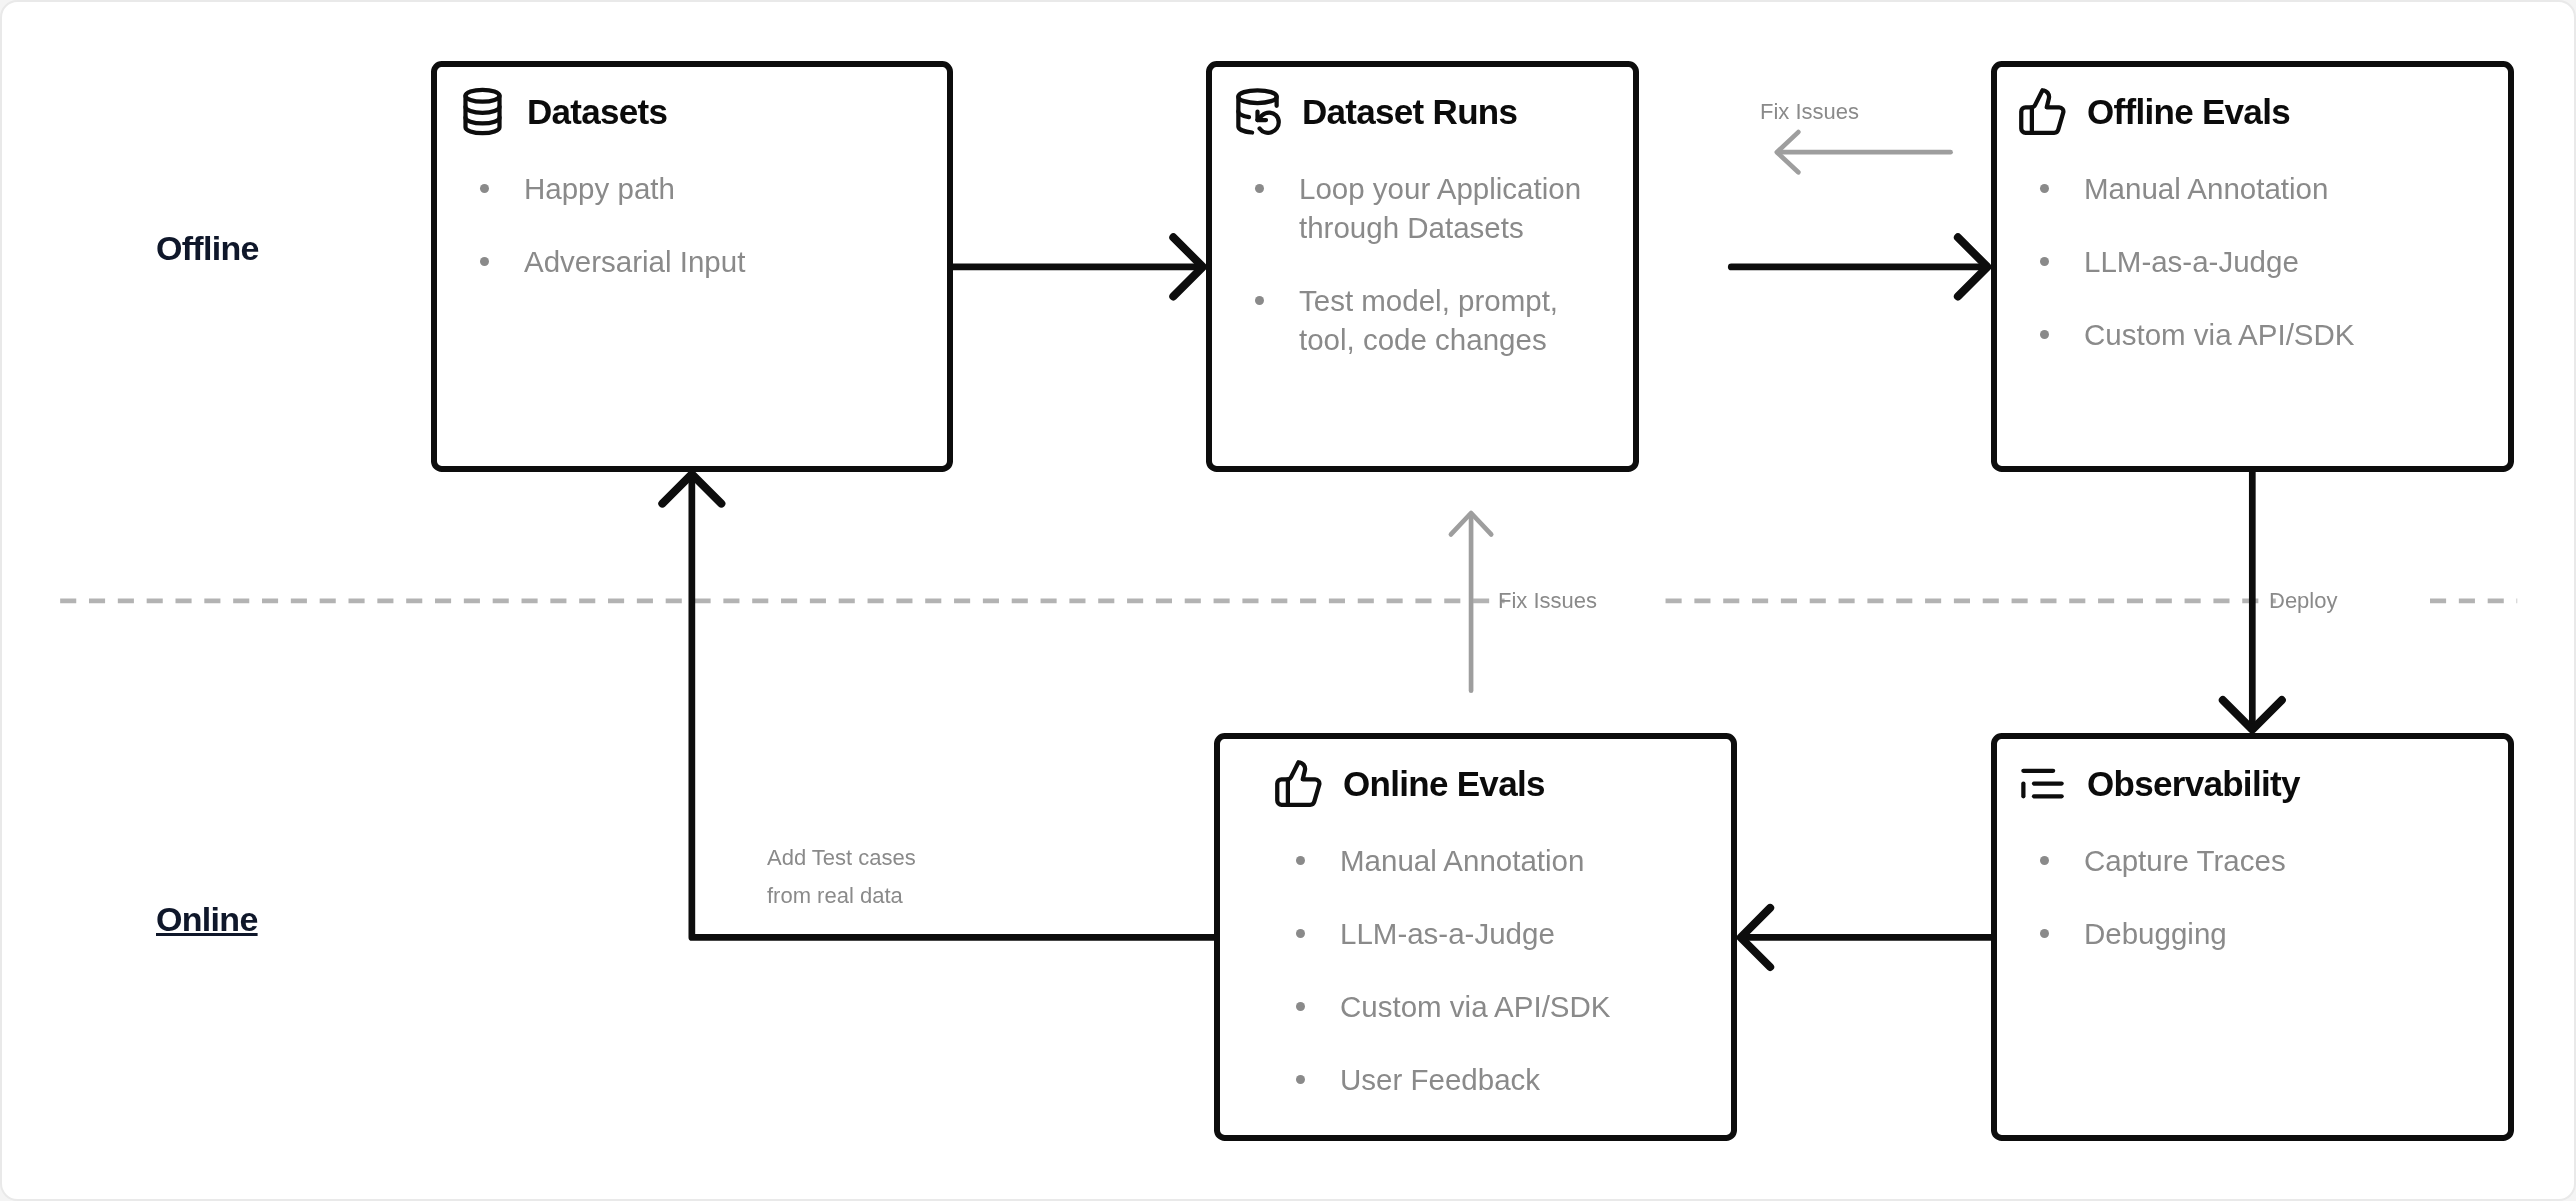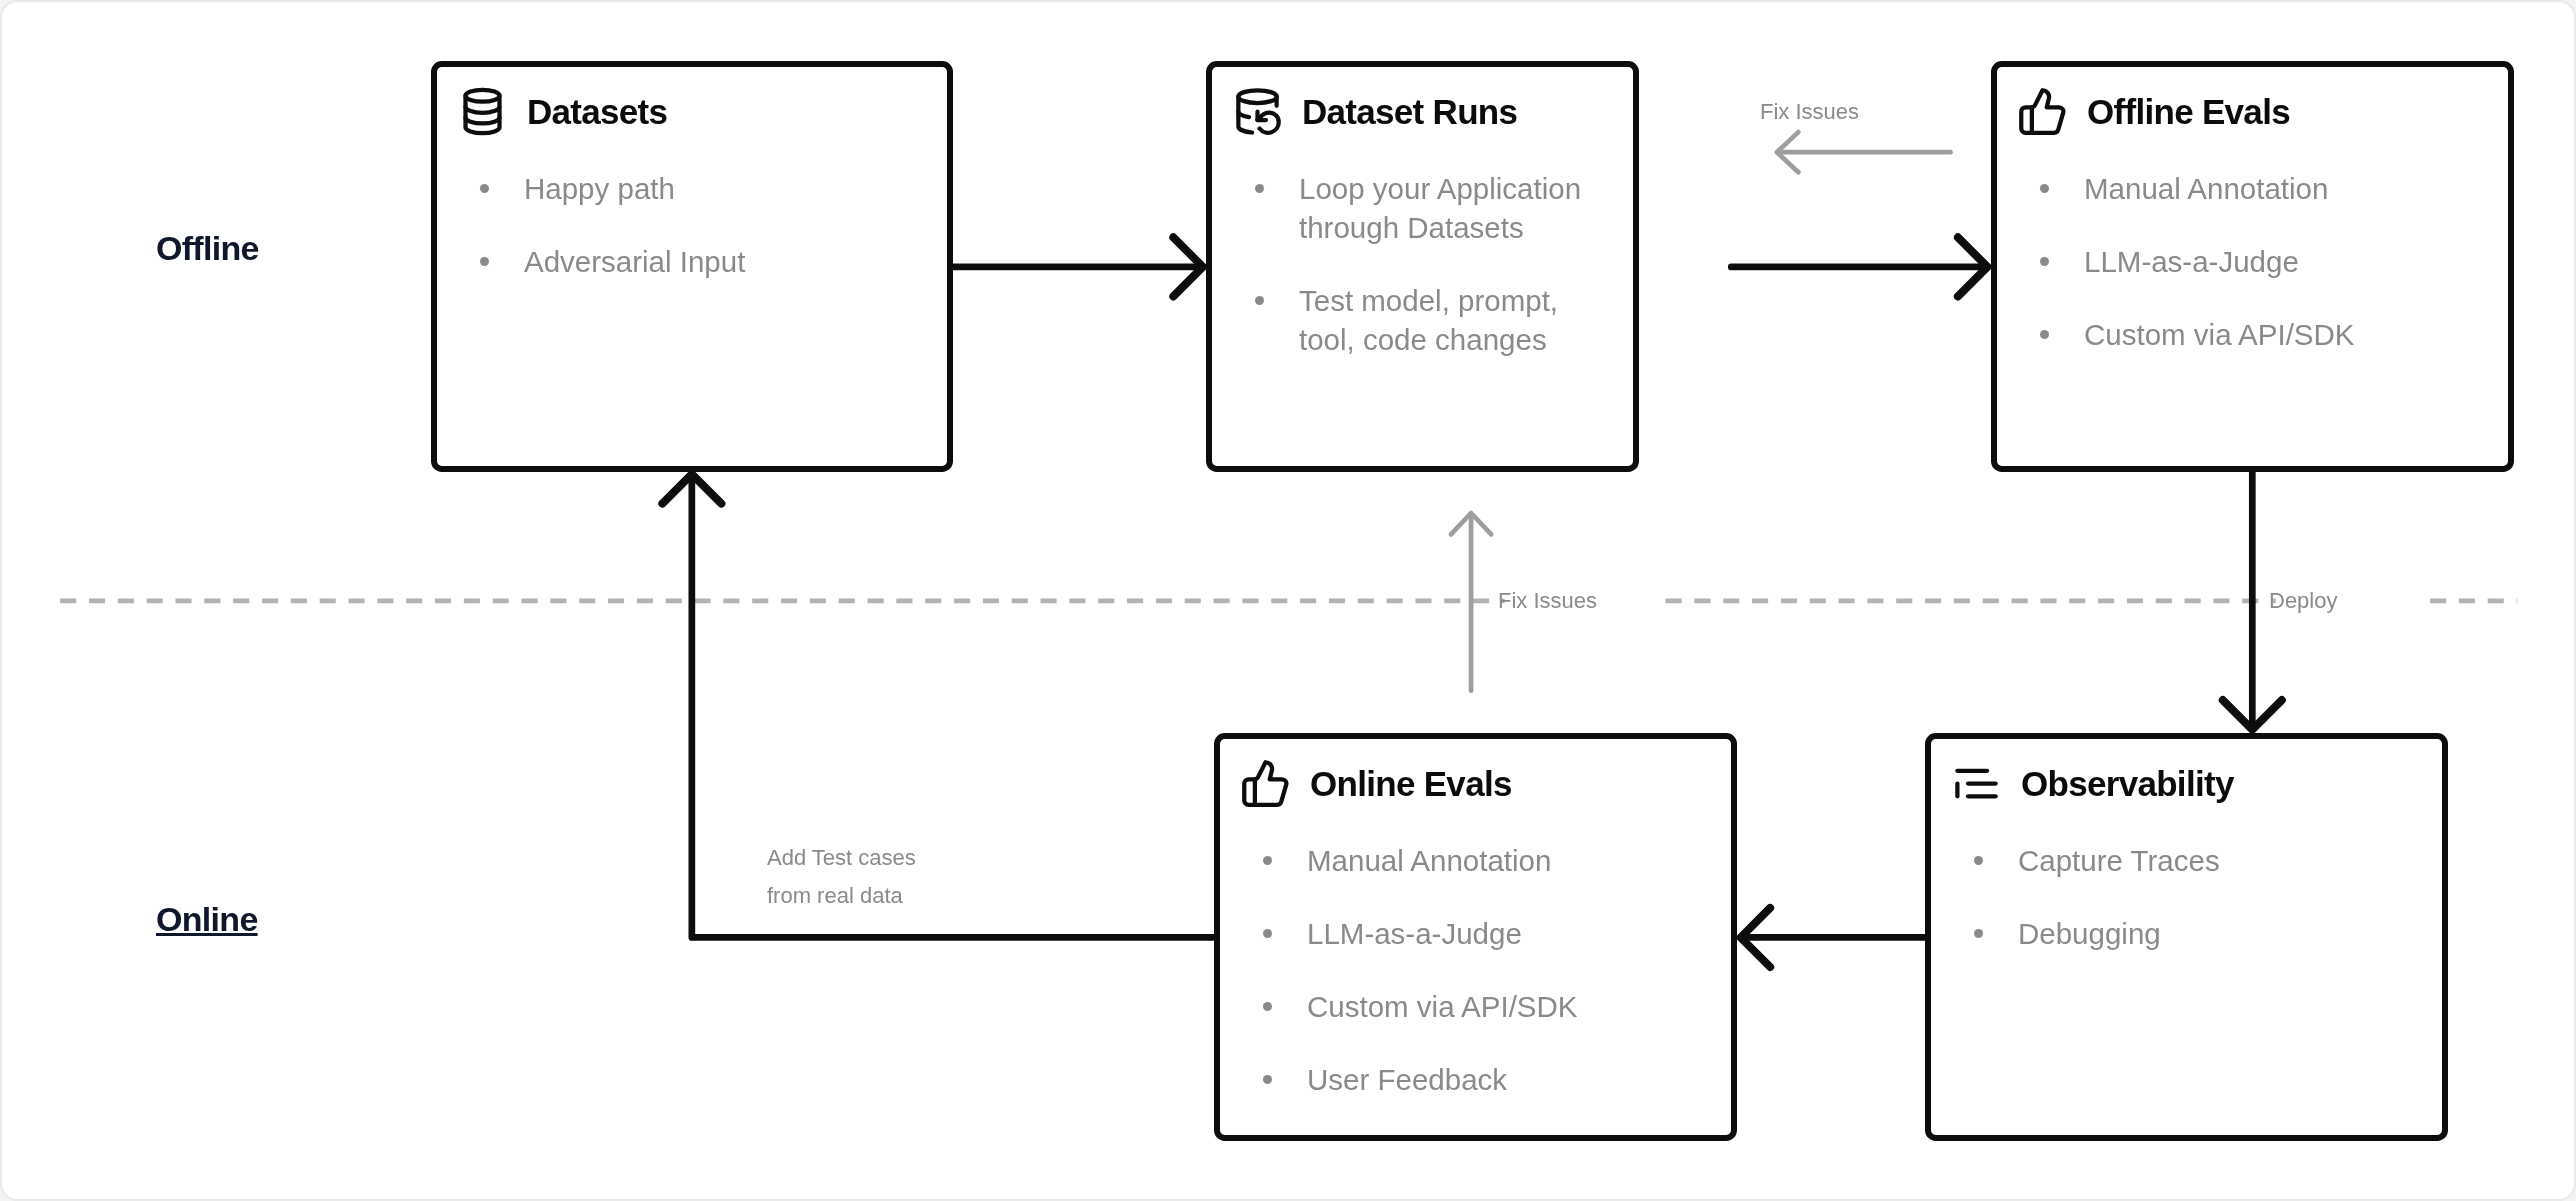--- a/index.html
+++ b/index.html
@@ -145,37 +145,37 @@
       </svg>
       <span class="node-title">Offline Evals</span>
     </div>
     <ul class="bullets">
       <li>Manual Annotation</li>
       <li>LLM-as-a-Judge</li>
       <li>Custom via API/SDK</li>
     </ul>
   </div>
 
-  <div class="node" style="left:1212px;top:731px;width:523px;height:408px;">
+  <div class="node" style="left:1212px;top:731px;width:523px;height:408px;padding-left:33px;">
     <div class="node-header">
       <svg class="node-icon" width="51" height="51" viewBox="0 0 24 24" fill="none" stroke="#0d0d0d" stroke-width="2" stroke-linecap="round" stroke-linejoin="round">
         <path d="M7 10v12"></path>
         <path d="M15 5.88 14 10h5.83a2 2 0 0 1 1.92 2.56l-2.33 8A2 2 0 0 1 17.5 22H4a2 2 0 0 1-2-2v-8a2 2 0 0 1 2-2h2.76a2 2 0 0 0 1.79-1.11L12 2a3.13 3.13 0 0 1 3 3.88Z"></path>
       </svg>
       <span class="node-title">Online Evals</span>
     </div>
     <ul class="bullets">
       <li>Manual Annotation</li>
       <li>LLM-as-a-Judge</li>
       <li>Custom via API/SDK</li>
       <li>User Feedback</li>
     </ul>
   </div>
 
-  <div class="node" style="left:1923px;top:731px;width:523px;height:408px;">
+  <div class="node" style="left:1989px;top:731px;width:523px;height:408px;">
     <div class="node-header">
       <svg class="node-icon" width="51" height="51" viewBox="0 0 24 24" fill="none" stroke="#0d0d0d" stroke-width="2" stroke-linecap="round" stroke-linejoin="round">
         <path d="M17 6H3"></path>
         <path d="M21 12H8"></path>
         <path d="M21 18H8"></path>
         <path d="M3 12v6"></path>
       </svg>
       <span class="node-title">Observability</span>
     </div>
     <ul class="bullets">

